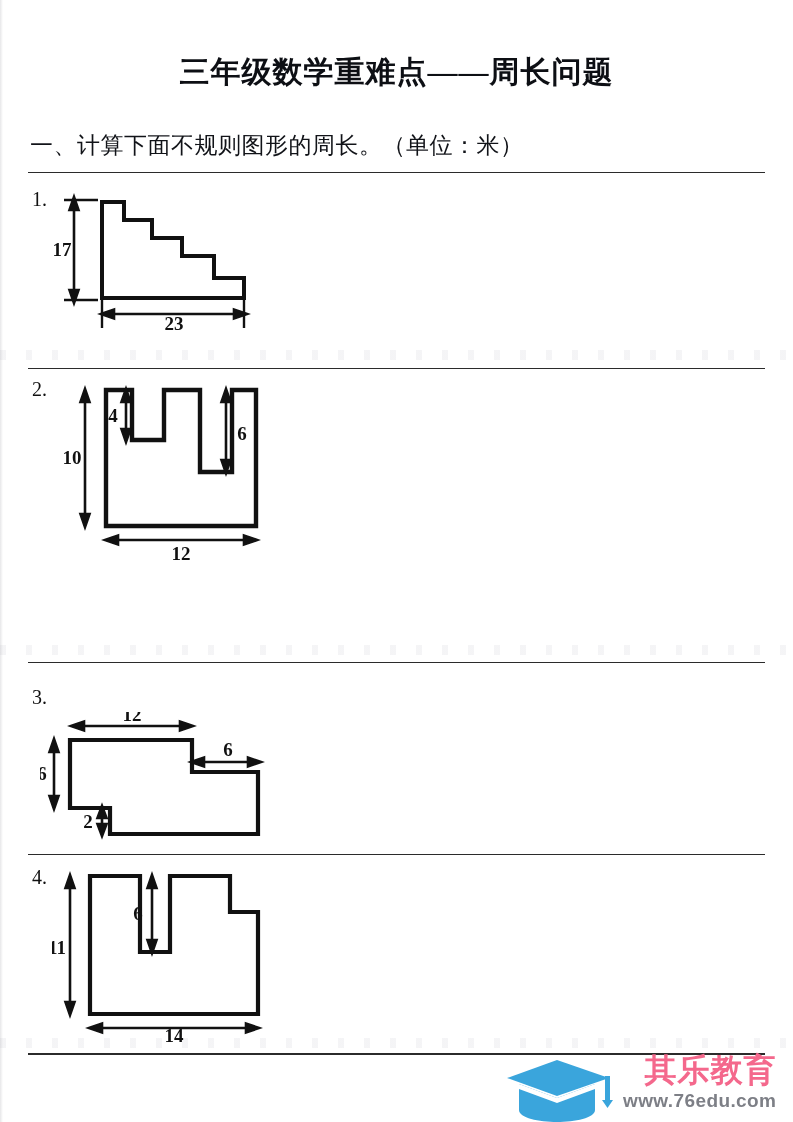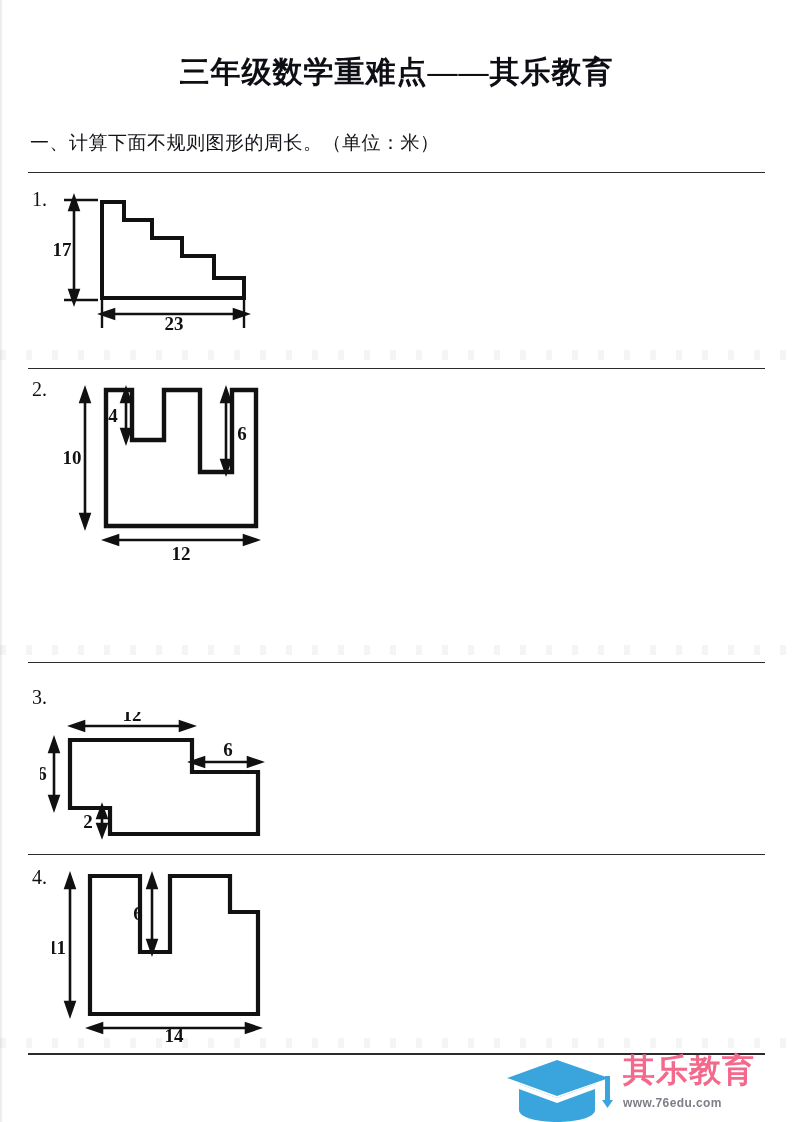--- a/index.html
+++ b/index.html
@@ -32,21 +32,21 @@
     font-size: 30px;
     font-weight: bold;
     letter-spacing: 1px;
     color: #0d0f14;
     font-family: "Liberation Serif", "DejaVu Serif", serif;
   }
   .section-heading {
     position: absolute;
     top: 130px;
     left: 30px;
-    font-size: 19px;
+    font-size: 23px;
     font-weight: normal;
     color: #111318;
     letter-spacing: 0.5px;
   }
 
   
   .hrule {
     position: absolute;
     left: 28px;
     width: 737px;
@@ -88,35 +88,36 @@
     top: 1052px;
     left: 505px;
     width: 288px;
     height: 70px;
   }
   .logo-cap { position: absolute; top: 4px; left: 0; }
   .logo-text-wrap {
     position: absolute;
     left: 118px;
     top: 2px;
+    text-align: right;
   }
   .logo-brand {
     font-size: 32px;
     font-weight: bold;
     color: #f4688c;
     letter-spacing: 1px;
     line-height: 1.05;
     font-family: "Liberation Serif", "DejaVu Serif", serif;
   }
   .logo-url {
-    font-size: 12px;
+    font-size: 19px;
     font-weight: bold;
     color: #7d7f86;
     letter-spacing: 0.4px;
-    margin-top: 8px;
+    margin-top: 2px;
     font-family: "Liberation Sans", "DejaVu Sans", sans-serif;
   }
 
   
   .speckle {
     position: absolute;
     left: 0; width: 793px; height: 10px;
     background: repeating-linear-gradient(90deg,
       rgba(160,160,175,0.11) 0px, rgba(160,160,175,0.11) 6px,
       rgba(255,255,255,0) 6px, rgba(255,255,255,0) 26px);
@@ -135,21 +136,21 @@
 </head>
 <body>
 
 <div class="page">
 
   <div class="edge-left"></div>
   <div class="speckle sp1"></div>
   <div class="speckle sp2"></div>
   <div class="speckle sp3"></div>
 
-  <div class="doc-title">三年级数学重难点——其乐教育</div>
+  <div class="doc-title">三年级数学重难点——周长问题</div>
 
   <div class="section-heading">一、计算下面不规则图形的周长。（单位：米）</div>
 
   <div class="hrule r1"></div>
   <div class="hrule r2"></div>
   <div class="hrule r3"></div>
   <div class="hrule r4"></div>
   <div class="hrule r5"></div>
 
   <div class="qnum q1">1.</div>

